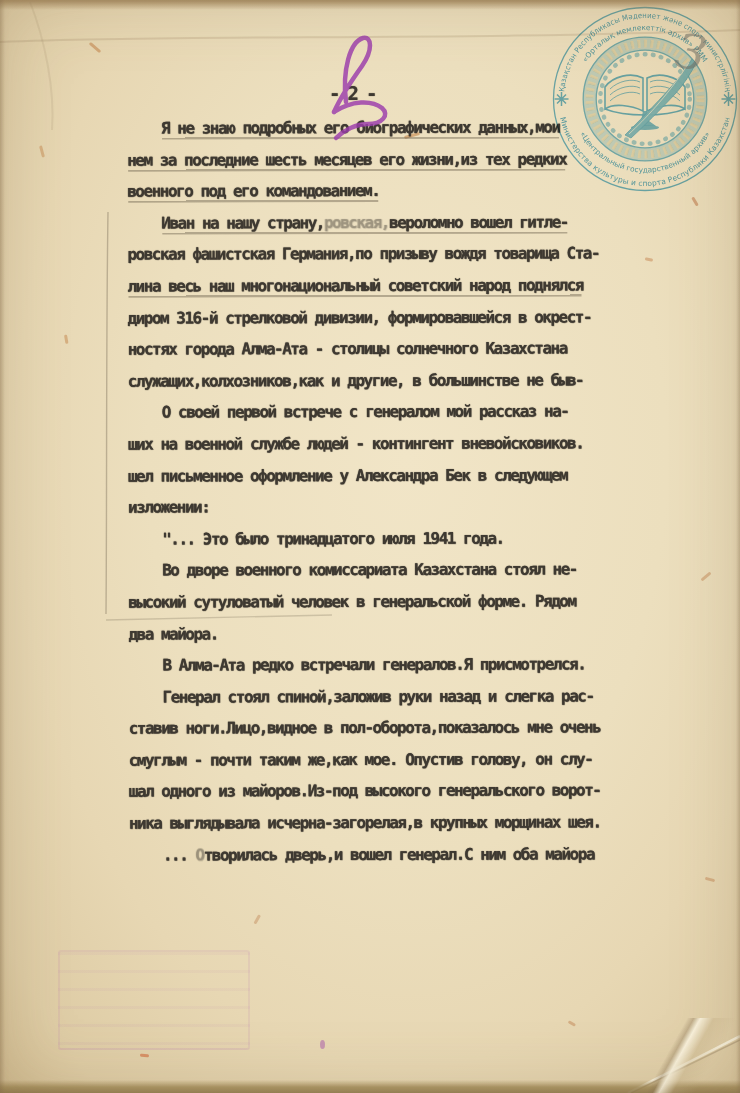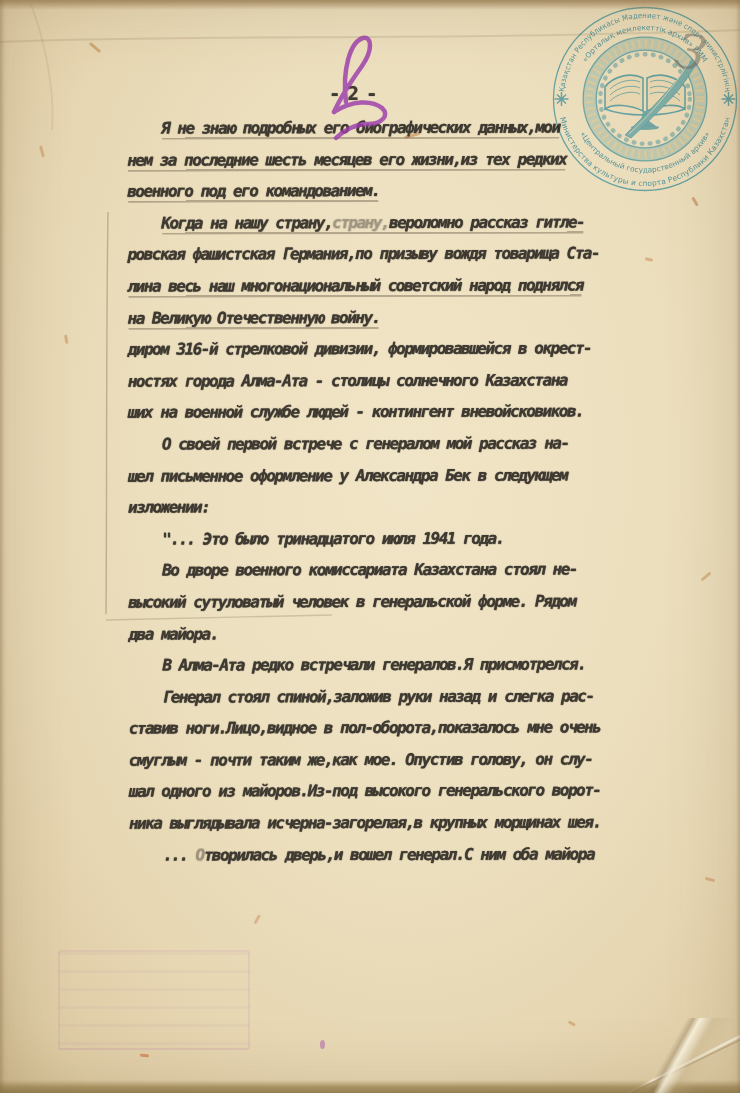--- a/index.html
+++ b/index.html
@@ -25,21 +25,21 @@
   .fold{position:absolute;left:575px;top:1018px;width:180px;height:80px;z-index:8;pointer-events:none;
     background:linear-gradient(119deg, rgba(0,0,0,0) 50%, rgba(140,118,85,.38) 53%, rgba(250,243,222,.95) 56%, rgba(198,178,137,.35) 62%, rgba(0,0,0,0) 72%);}
   
   #text-block{
     position:absolute;left:128px;top:112px;width:505px;z-index:2;
     transform:rotate(-0.15deg);
     font-family:"DejaVu Sans Mono", monospace;font-weight:700;font-size:16px;
     letter-spacing:-1.5px;color:#3e3931;
     text-shadow:0 0 1px rgba(62,57,49,.85), .5px .5px 0 rgba(62,57,49,.3), -0.5px 0 0 rgba(62,57,49,.22);
   }
-  .line{height:31.6px;line-height:31.6px;white-space:pre;font-style:italic;}
+  .line{height:31.6px;line-height:31.6px;white-space:pre;}
   .line.indent{padding-left:34px;}
   .line .txt.ul{box-shadow:0 3px 0 -1px rgba(108,97,78,.45);}
   .line .faint{opacity:.45;filter:blur(.4px);}
   
   .typed-num{
     position:absolute;left:329px;top:82px;z-index:2;
     font-family:"DejaVu Sans Mono", monospace;font-weight:700;font-size:19px;letter-spacing:7px;
     color:#3e3931;text-shadow:0 0 1px rgba(62,57,49,.85);
   }
   .hand2{position:absolute;left:310px;top:26px;z-index:4;}
@@ -94,28 +94,28 @@
     <g fill="none" stroke="#9c3dac" stroke-width="4.5" stroke-linecap="round" opacity=".82">
       <path d="M36,76 C 32,44 40,16 53,12 C 62,10 63,24 52,40 C 42,54 32,68 24,86"></path>
       <path d="M24,86 C 42,74 62,74 72,82 C 80,89 72,98 58,98 C 46,98 34,104 26,112"></path>
     </g>
   </svg>
 
   <div id="text-block">
       <div class="line indent"><span class="txt ul">Я не знаю подробных его биографических данных,мои</span></div>
       <div class="line"><span class="txt ul">нем за последние шесть месяцев его жизни,из тех редких</span></div>
       <div class="line"><span class="txt ul">военного под его командованием.</span></div>
-      <div class="line indent"><span class="txt ul"><span>Когда на нашу страну,</span><span class="faint">страну,</span><span>вероломно рассказ гитле-</span></span></div>
+      <div class="line indent"><span class="txt ul"><span>Иван на нашу страну,</span><span class="faint">ровская,</span><span>вероломно вошел гитле-</span></span></div>
       <div class="line"><span class="txt">ровская фашистская Германия,по призыву вождя товарища Ста-</span></div>
       <div class="line"><span class="txt ul">лина весь наш многонациональный советский народ поднялся</span></div>
-      <div class="line"><span class="txt ul">на Великую Отечественную войну.</span></div>
       <div class="line"><span class="txt">диром 316-й стрелковой дивизии, формировавшейся в окрест-</span></div>
       <div class="line"><span class="txt">ностях города Алма-Ата - столицы солнечного Казахстана</span></div>
+      <div class="line"><span class="txt">служащих,колхозников,как и другие, в большинстве не быв-</span></div>
+      <div class="line indent"><span class="txt">О своей первой встрече с генералом мой рассказ на-</span></div>
       <div class="line"><span class="txt">ших на военной службе людей - контингент вневойсковиков.</span></div>
-      <div class="line indent"><span class="txt">О своей первой встрече с генералом мой рассказ на-</span></div>
       <div class="line"><span class="txt">шел письменное оформление у Александра Бек в следующем</span></div>
       <div class="line"><span class="txt">изложении:</span></div>
       <div class="line indent"><span class="txt">"... Это было тринадцатого июля 1941 года.</span></div>
       <div class="line indent"><span class="txt">Во дворе военного комиссариата Казахстана стоял не-</span></div>
       <div class="line"><span class="txt">высокий сутуловатый человек в генеральской форме. Рядом</span></div>
       <div class="line"><span class="txt">два майора.</span></div>
       <div class="line indent"><span class="txt">В Алма-Ата редко встречали генералов.Я присмотрелся.</span></div>
       <div class="line indent"><span class="txt">Генерал стоял спиной,заложив руки назад и слегка рас-</span></div>
       <div class="line"><span class="txt">ставив ноги.Лицо,видное в пол-оборота,показалось мне очень</span></div>
       <div class="line"><span class="txt">смуглым - почти таким же,как мое. Опустив голову, он слу-</span></div>

